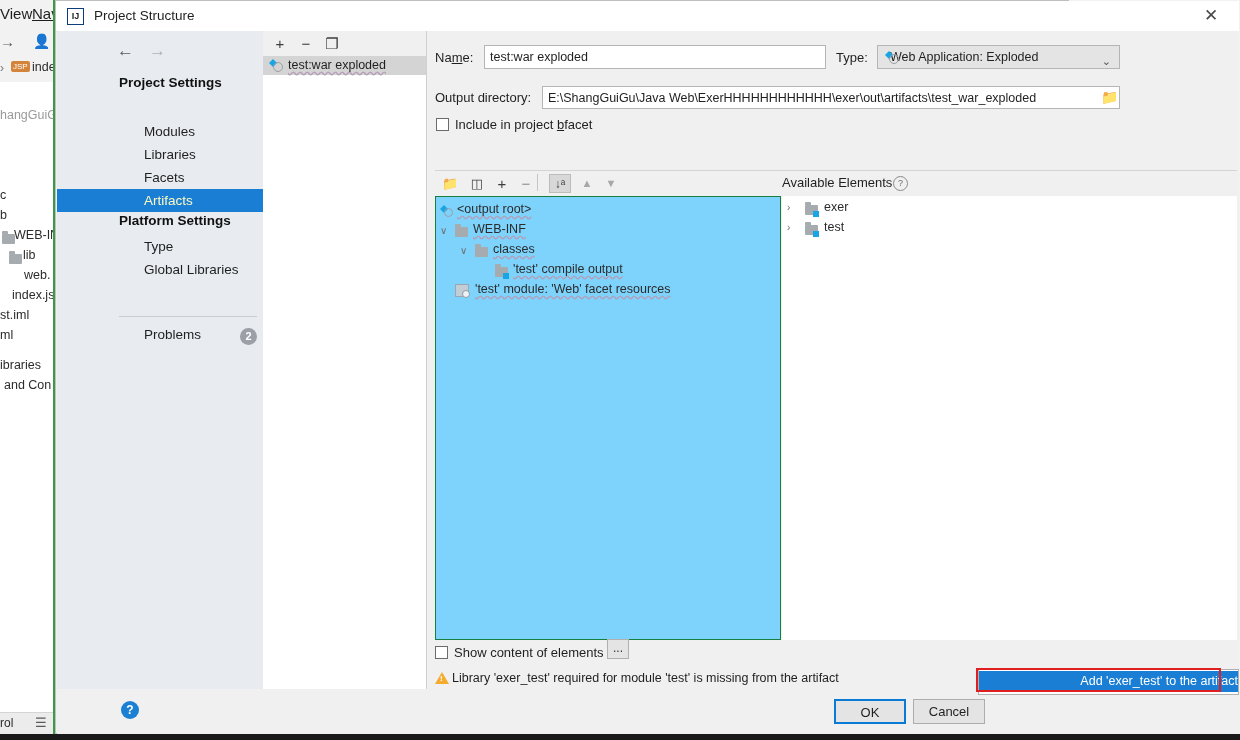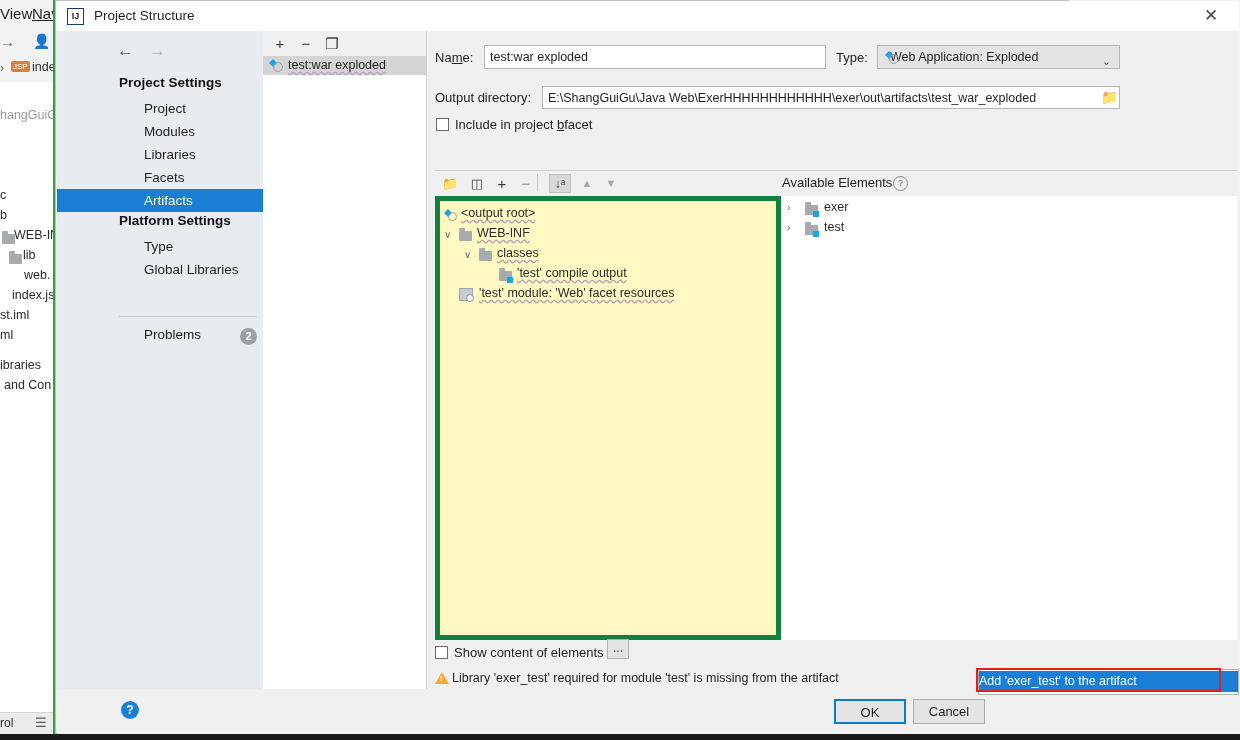--- a/index.html
+++ b/index.html
@@ -77,22 +77,22 @@
   .tabs{position:absolute;left:8px;top:112px;width:802px;height:28px;}
   .tab{position:absolute;top:0;height:28px;line-height:24px;font-size:13px;color:#1f1f1f;cursor:pointer;white-space:nowrap;}
   .tab.active{border-bottom:2px solid #7a8290;}
   .tab-rule{position:absolute;left:8px;top:139px;width:802px;height:1px;background:#d4d4d4;}
 
   
   .ol-toolbar{position:absolute;left:8px;top:140px;width:346px;height:25px;background:#f0f0f0;}
   .ol-tb{position:absolute;top:3px;height:19px;line-height:19px;text-align:center;font-size:13px;
          color:#3c3c3c;cursor:pointer;}
   .ol-divider{position:absolute;left:110px;top:143px;width:1px;height:17px;background:#c6c6c6;}
-  .ol-tree{position:absolute;left:8px;top:165px;width:346px;height:444px;background:#fef9c3;
-           border:5px solid #15803d;box-sizing:border-box;}
+  .ol-tree{position:absolute;left:8px;top:165px;width:346px;height:444px;background:#7dd3fc;
+           border:1px solid #15803d;box-sizing:border-box;}
   .ae-head{position:absolute;left:355px;top:140px;width:455px;height:25px;}
   .ae-tree{position:absolute;left:355px;top:165px;width:455px;height:444px;background:#ffffff;}
   .treenode{position:absolute;font-size:12.5px;color:#2b2b2b;white-space:nowrap;cursor:pointer;}
   .arrow{position:absolute;font-size:10px;color:#6e6e6e;cursor:pointer;}
   .folder{position:absolute;width:13px;height:10px;background:#a6abb0;border-radius:1px;}
   .folder:before{content:"";position:absolute;left:0;top:-3px;width:6px;height:3px;background:#a6abb0;border-radius:1px 1px 0 0;}
   .folder.mod:after{content:"";position:absolute;right:-1px;bottom:-2px;width:6px;height:6px;background:#17a5e6;}
   .helpq{position:absolute;width:13px;height:13px;border:1px solid #8b8b8b;border-radius:50%;
          font-size:9px;text-align:center;line-height:12px;color:#6b6b6b;cursor:pointer;}
 
@@ -110,21 +110,21 @@
   .dlgbtn{position:absolute;top:10px;height:25px;line-height:23px;text-align:center;font-size:13px;
           background:#e4e4e4;border:1px solid #adadad;box-sizing:border-box;cursor:pointer;color:#1f1f1f;}
   .dlgbtn.primary{border:2px solid #0a7bd4;}
   .helpbtn{position:absolute;left:65px;top:700px;width:18px;height:18px;border-radius:50%;
            background:#1b7fd4;color:#fff;font-size:12px;text-align:center;line-height:18px;
            font-weight:bold;cursor:pointer;}
 
   
   #ctxmenu{position:absolute;left:978px;top:669px;width:261px;background:#ffffff;
            border:1px solid #b0b0b0;box-sizing:border-box;padding:1px 0 2px 0;}
-  .ctx-item{height:21px;line-height:21px;font-size:12.5px;color:#1f1f1f;cursor:pointer;white-space:nowrap;}
+  .ctx-item{height:21px;line-height:21px;padding-left:12px;font-size:12.5px;color:#1f1f1f;cursor:pointer;white-space:nowrap;text-align:right;}
   .ctx-item.sel{background:#1a7fd4;color:#ffffff;}
   #ctx-highlight{position:absolute;left:976px;top:668px;width:245px;height:24px;
                  border:2px solid #e02020;box-sizing:border-box;pointer-events:none;}
   .artifact-ic{position:absolute;width:13px;height:13px;}
   .artifact-ic:before{content:"";position:absolute;left:0;top:1px;width:8px;height:8px;
         background:#17a5e6;clip-path:polygon(50% 0,100% 50%,50% 100%,0 50%);}
   .artifact-ic:after{content:"";position:absolute;left:4px;top:4px;width:9px;height:9px;
         border:1.5px solid #9aa0a6;border-radius:50%;box-sizing:border-box;}
   .facet-ic{position:absolute;width:14px;height:13px;background:#c3cdd6;border:1px solid #9aa7b2;box-sizing:border-box;}
   .facet-ic:after{content:"";position:absolute;left:6px;top:5px;width:8px;height:8px;
@@ -197,21 +197,20 @@
     <span class="ij-logo"></span>
     <span class="dlg-title-text">Project Structure</span>
     <span class="dlg-close">✕</span>
   </div>
 
   <div class="nav-col">
     <span class="nav-back">←</span>
     <span class="nav-fwd">→</span>
 
     <span class="nav-group" style="top:44px">Project Settings</span>
-    <div class="nav-item" style="top:66px">Project</div>
     <div class="nav-item" style="top:89px">Modules</div>
     <div class="nav-item" style="top:112px">Libraries</div>
     <div class="nav-item" style="top:135px">Facets</div>
     <div class="nav-item sel" style="top:158px">Artifacts</div>
 
     <span class="nav-group" style="top:182px">Platform Settings</span>
     <div class="nav-item" style="top:204px">Type</div>
     <div class="nav-item" style="top:227px">Global Libraries</div>
 
     <div class="nav-sep"></div>

